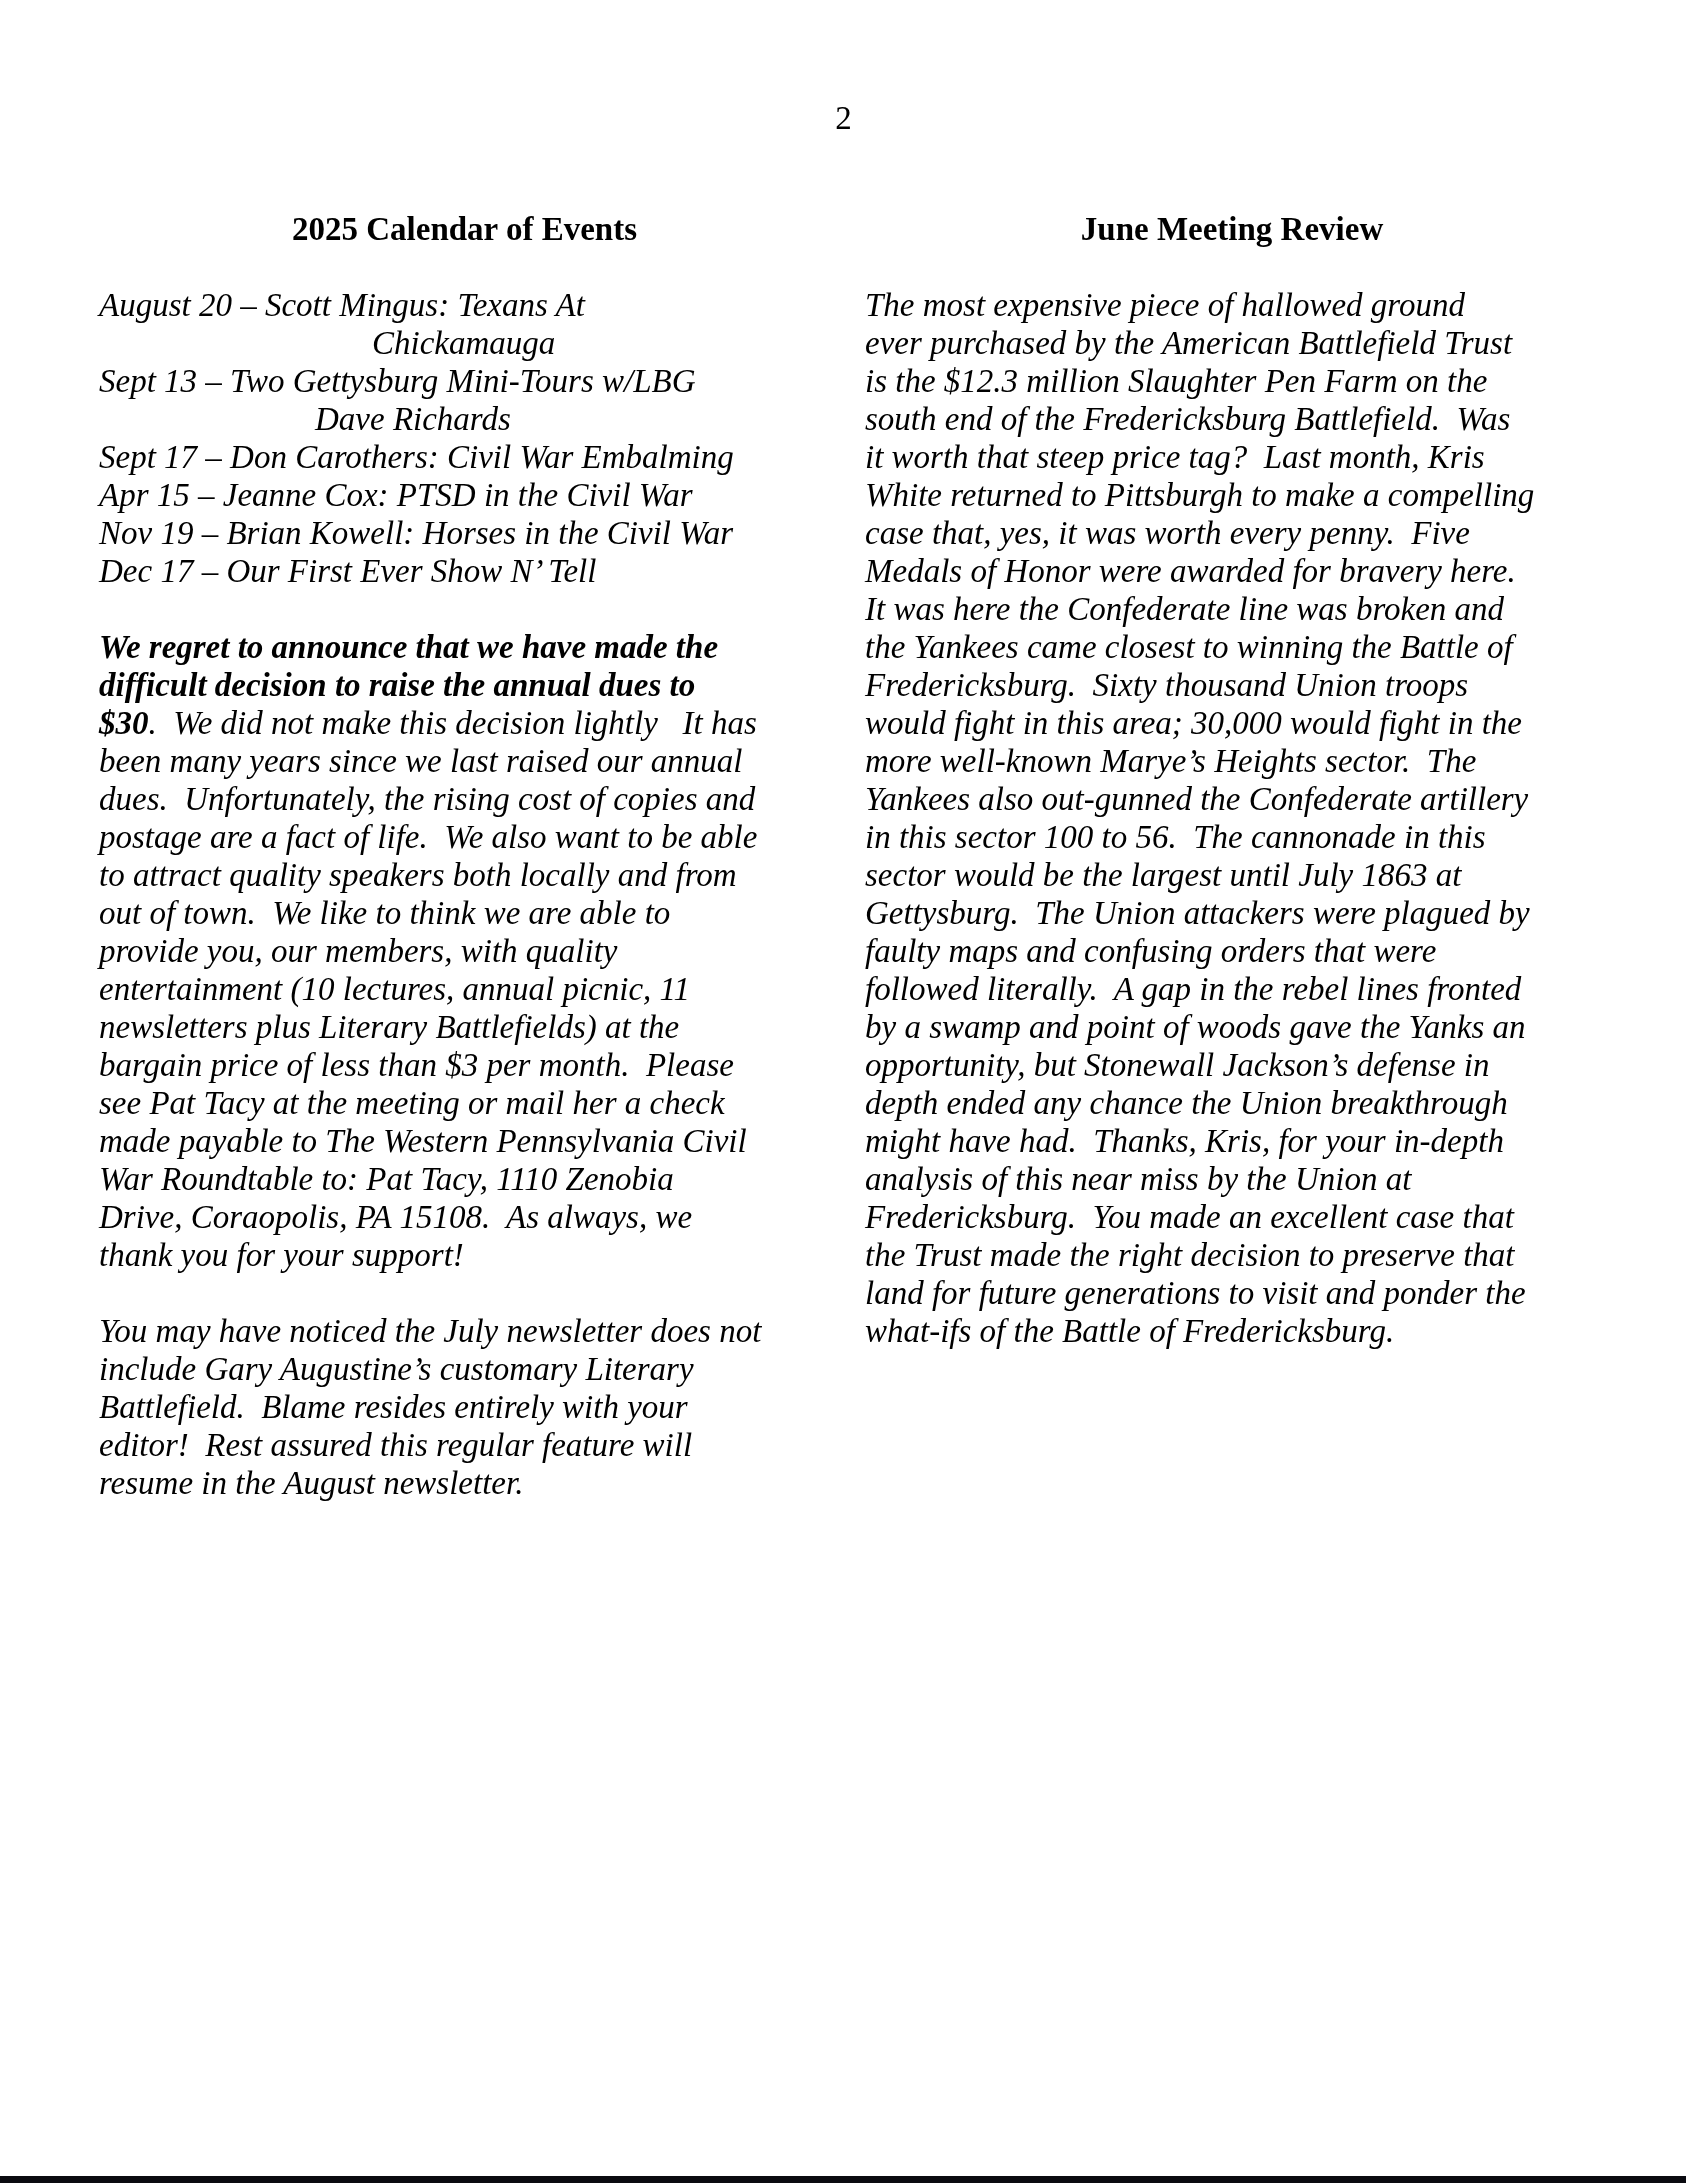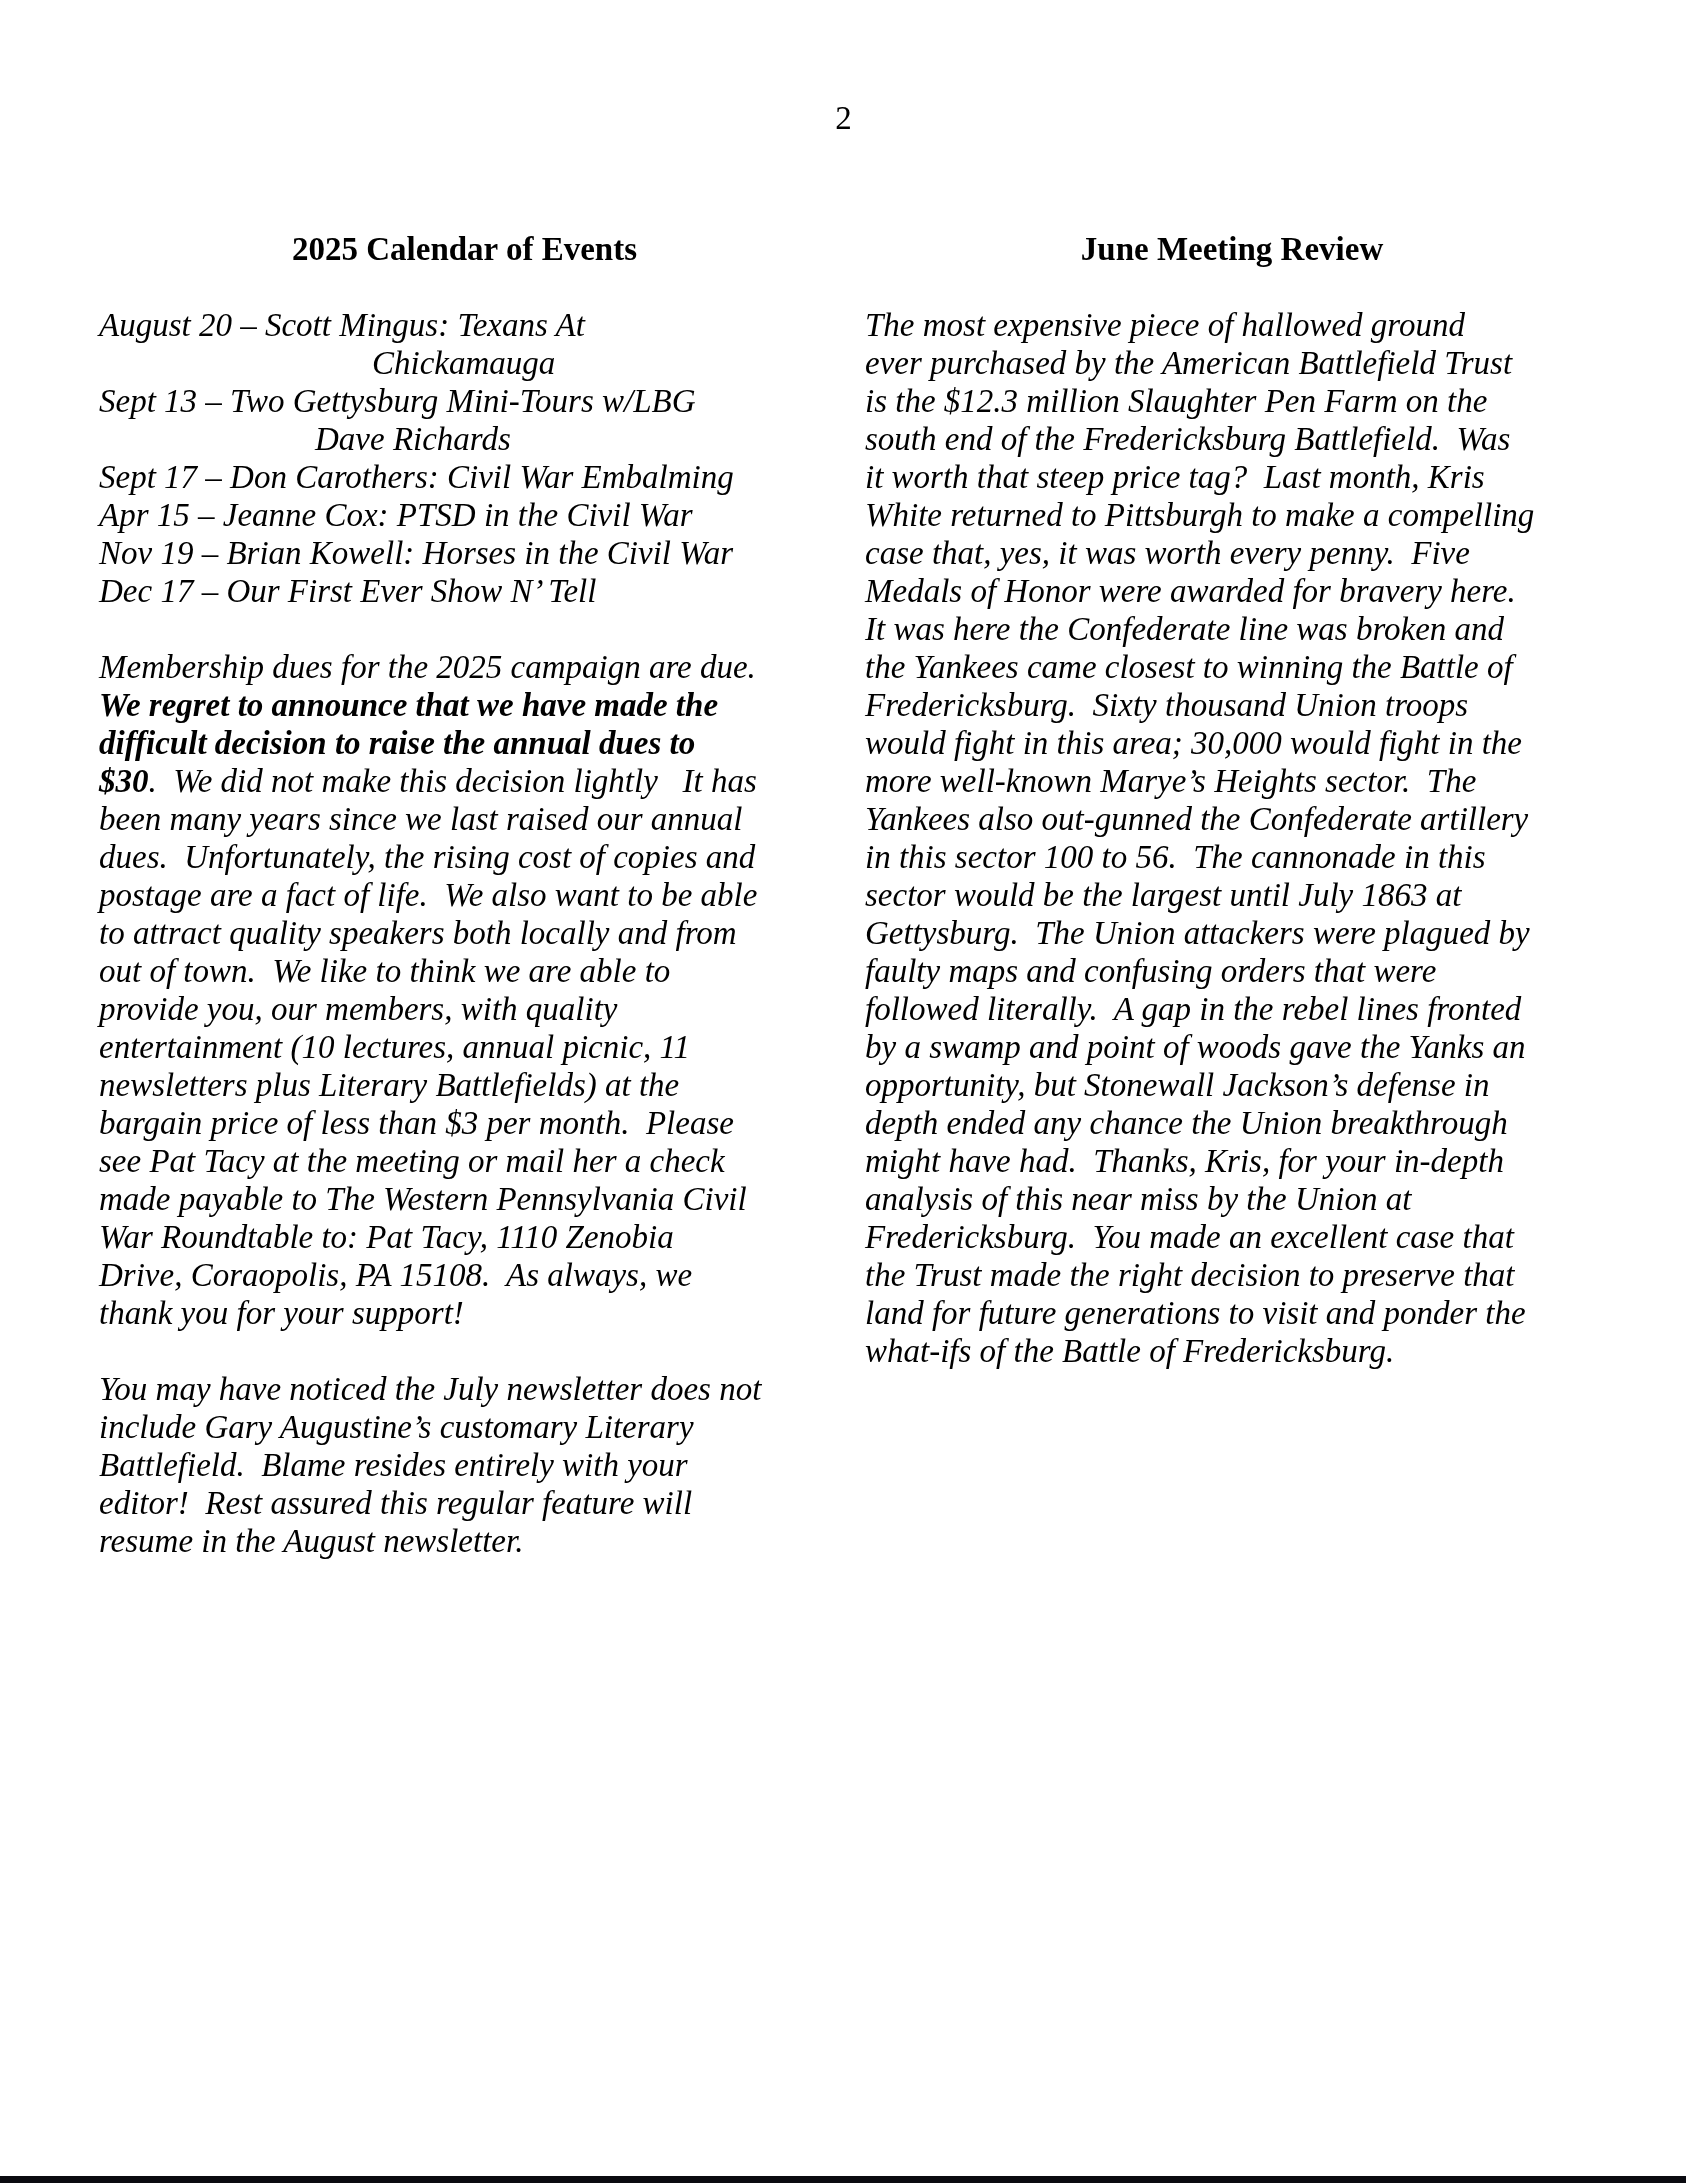--- a/index.html
+++ b/index.html
@@ -14,21 +14,21 @@
     line-height: 38px;
     overflow: hidden;
   }
   .page-number {
     position: absolute;
     top: 99px;
     left: 0;
     width: 100%;
     text-align: center;
   }
-  .col { position: absolute; top: 230px; }
+  .col { position: absolute; top: 210px; }
   .col-left  { left: 99px;  width: 731px; }
   .col-right { left: 865px; width: 734px; }
   .section-title {
     font-weight: bold;
     text-align: center;
     white-space: pre;
   }
   .body-text { white-space: pre; }
   .cal-line  { white-space: pre; }
   .indent-a  { padding-left: 273px; }
@@ -59,22 +59,21 @@
       <div class="cal-line indent-a">Chickamauga</div>
       <div class="cal-line">Sept 13 – Two Gettysburg Mini-Tours w/LBG</div>
       <div class="cal-line indent-b">Dave Richards</div>
       <div class="cal-line">Sept 17 – Don Carothers: Civil War Embalming</div>
       <div class="cal-line">Apr 15 – Jeanne Cox: PTSD in the Civil War</div>
       <div class="cal-line">Nov 19 – Brian Kowell: Horses in the Civil War</div>
       <div class="cal-line">Dec 17 – Our First Ever Show N’ Tell</div>
     </div>
 
 
-    <div class="body-text mt"><span>Membership dues for the 2025 campaign are due.
-</span><span class="bold">We regret to announce that we have made the
+    <div class="body-text mt"><span class="bold">We regret to announce that we have made the
 difficult decision to raise the annual dues to
 $30</span><span>.  We did not make this decision lightly   It has
 been many years since we last raised our annual
 dues.  Unfortunately, the rising cost of copies and
 postage are a fact of life.  We also want to be able
 to attract quality speakers both locally and from
 out of town.  We like to think we are able to
 provide you, our members, with quality
 entertainment (10 lectures, annual picnic, 11
 newsletters plus Literary Battlefields) at the

